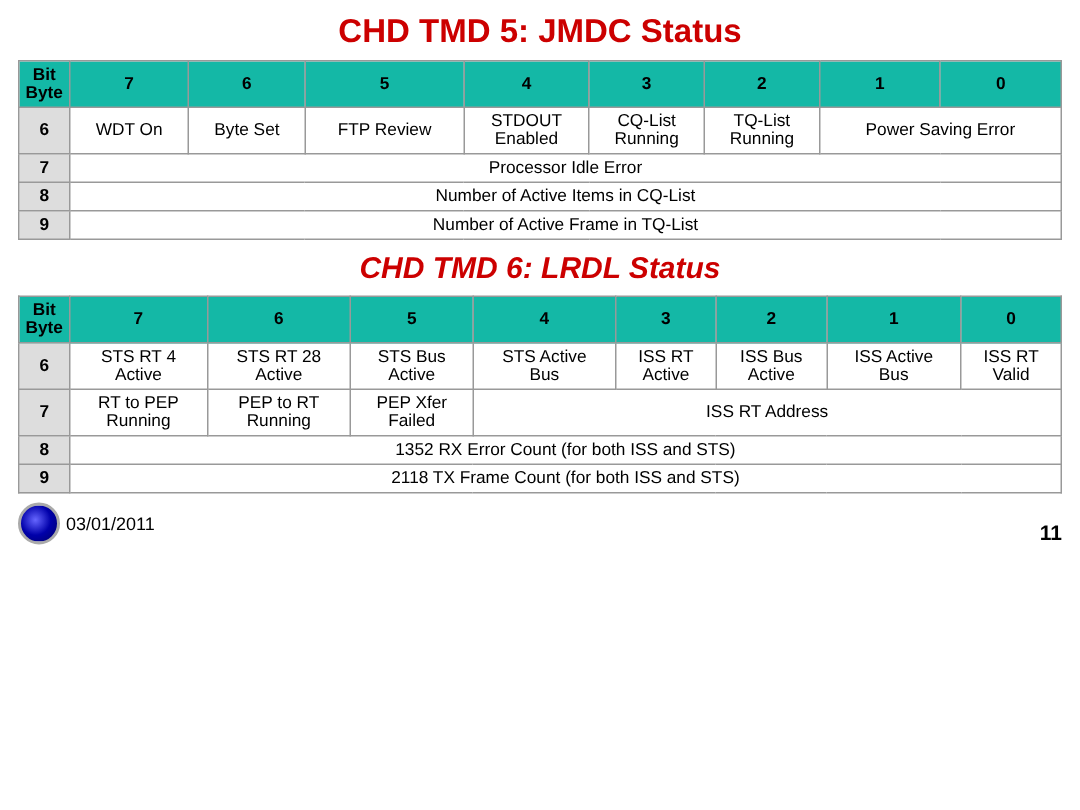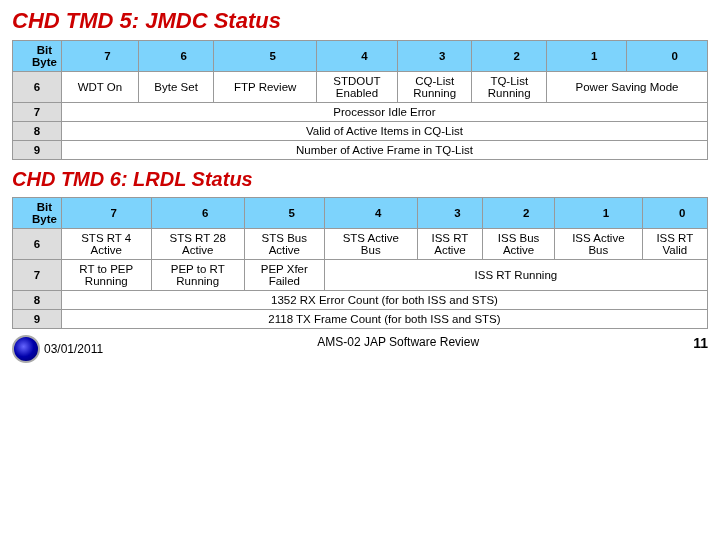--- a/index.html
+++ b/index.html
@@ -6,25 +6,25 @@
     body {
       font-family: Arial, sans-serif;
       background: #fff;
       width: 720px;
       min-height: 540px;
       font-size: 12px;
       color: #000;
       padding: 8px 12px 8px 12px;
     }
     .main-title {
+      text-align: center;
       font-size: 22px;
       font-weight: bold;
       color: #c00;
       margin-bottom: 6px;
-      font-style: italic;
     }
     table {
       width: 100%;
       border-collapse: collapse;
       margin-bottom: 6px;
     }
     th, td {
       border: 1px solid #999;
       padding: 3px 4px;
       text-align: center;
@@ -34,34 +34,34 @@
     th {
       background: #ddd;
       font-weight: bold;
     }
     .row-num {
       background: #ddd;
       font-weight: bold;
       width: 24px;
     }
     .header-row th {
-      background: #7dd3fc;
-      padding-left: 19px;
+      background: #14b8a6;
     }
     .section-title {
+      text-align: center;
       font-size: 20px;
       font-weight: bold;
       color: #c00;
       margin: 8px 0 6px 0;
       font-style: italic;
     }
     .footer {
       display: flex;
       justify-content: space-between;
-      align-items: flex-start;
+      align-items: flex-end;
       margin-top: 6px;
       font-size: 12px;
     }
     .logo-area {
       display: flex;
       align-items: center;
       gap: 4px;
     }
     .logo-circle {
       width: 28px;
@@ -96,29 +96,29 @@
   </thead>
   <tbody>
     <tr>
       <td class="row-num">6</td>
       <td>WDT On</td>
       <td>Byte Set</td>
       <td>FTP Review</td>
       <td>STDOUT<br>Enabled</td>
       <td>CQ-List<br>Running</td>
       <td>TQ-List<br>Running</td>
-      <td colspan="2">Power Saving Mode</td>
+      <td colspan="2">Power Saving Error</td>
     </tr>
     <tr>
       <td class="row-num">7</td>
       <td colspan="8">Processor Idle Error</td>
     </tr>
     <tr>
       <td class="row-num">8</td>
-      <td colspan="8">Valid of Active Items in CQ-List</td>
+      <td colspan="8">Number of Active Items in CQ-List</td>
     </tr>
     <tr>
       <td class="row-num">9</td>
       <td colspan="8">Number of Active Frame in TQ-List</td>
     </tr>
   </tbody>
 </table>
 
 <div class="section-title">CHD TMD 6: LRDL Status</div>
 
@@ -146,33 +146,32 @@
       <td>ISS RT<br>Active</td>
       <td>ISS Bus<br>Active</td>
       <td>ISS Active<br>Bus</td>
       <td>ISS RT<br>Valid</td>
     </tr>
     <tr>
       <td class="row-num">7</td>
       <td>RT to PEP<br>Running</td>
       <td>PEP to RT<br>Running</td>
       <td>PEP Xfer<br>Failed</td>
-      <td colspan="5">ISS RT Running</td>
+      <td colspan="5">ISS RT Address</td>
     </tr>
     <tr>
       <td class="row-num">8</td>
       <td colspan="8">1352 RX Error Count (for both ISS and STS)</td>
     </tr>
     <tr>
       <td class="row-num">9</td>
       <td colspan="8">2118 TX Frame Count (for both ISS and STS)</td>
     </tr>
   </tbody>
 </table>
 
 <div class="footer">
   <div class="logo-area">
     <div class="logo-circle"></div>
     <span>03/01/2011</span>
   </div>
-  <span>AMS-02 JAP Software Review</span>
   <span class="page-num">11</span>
 </div>
 
 </body></html>

